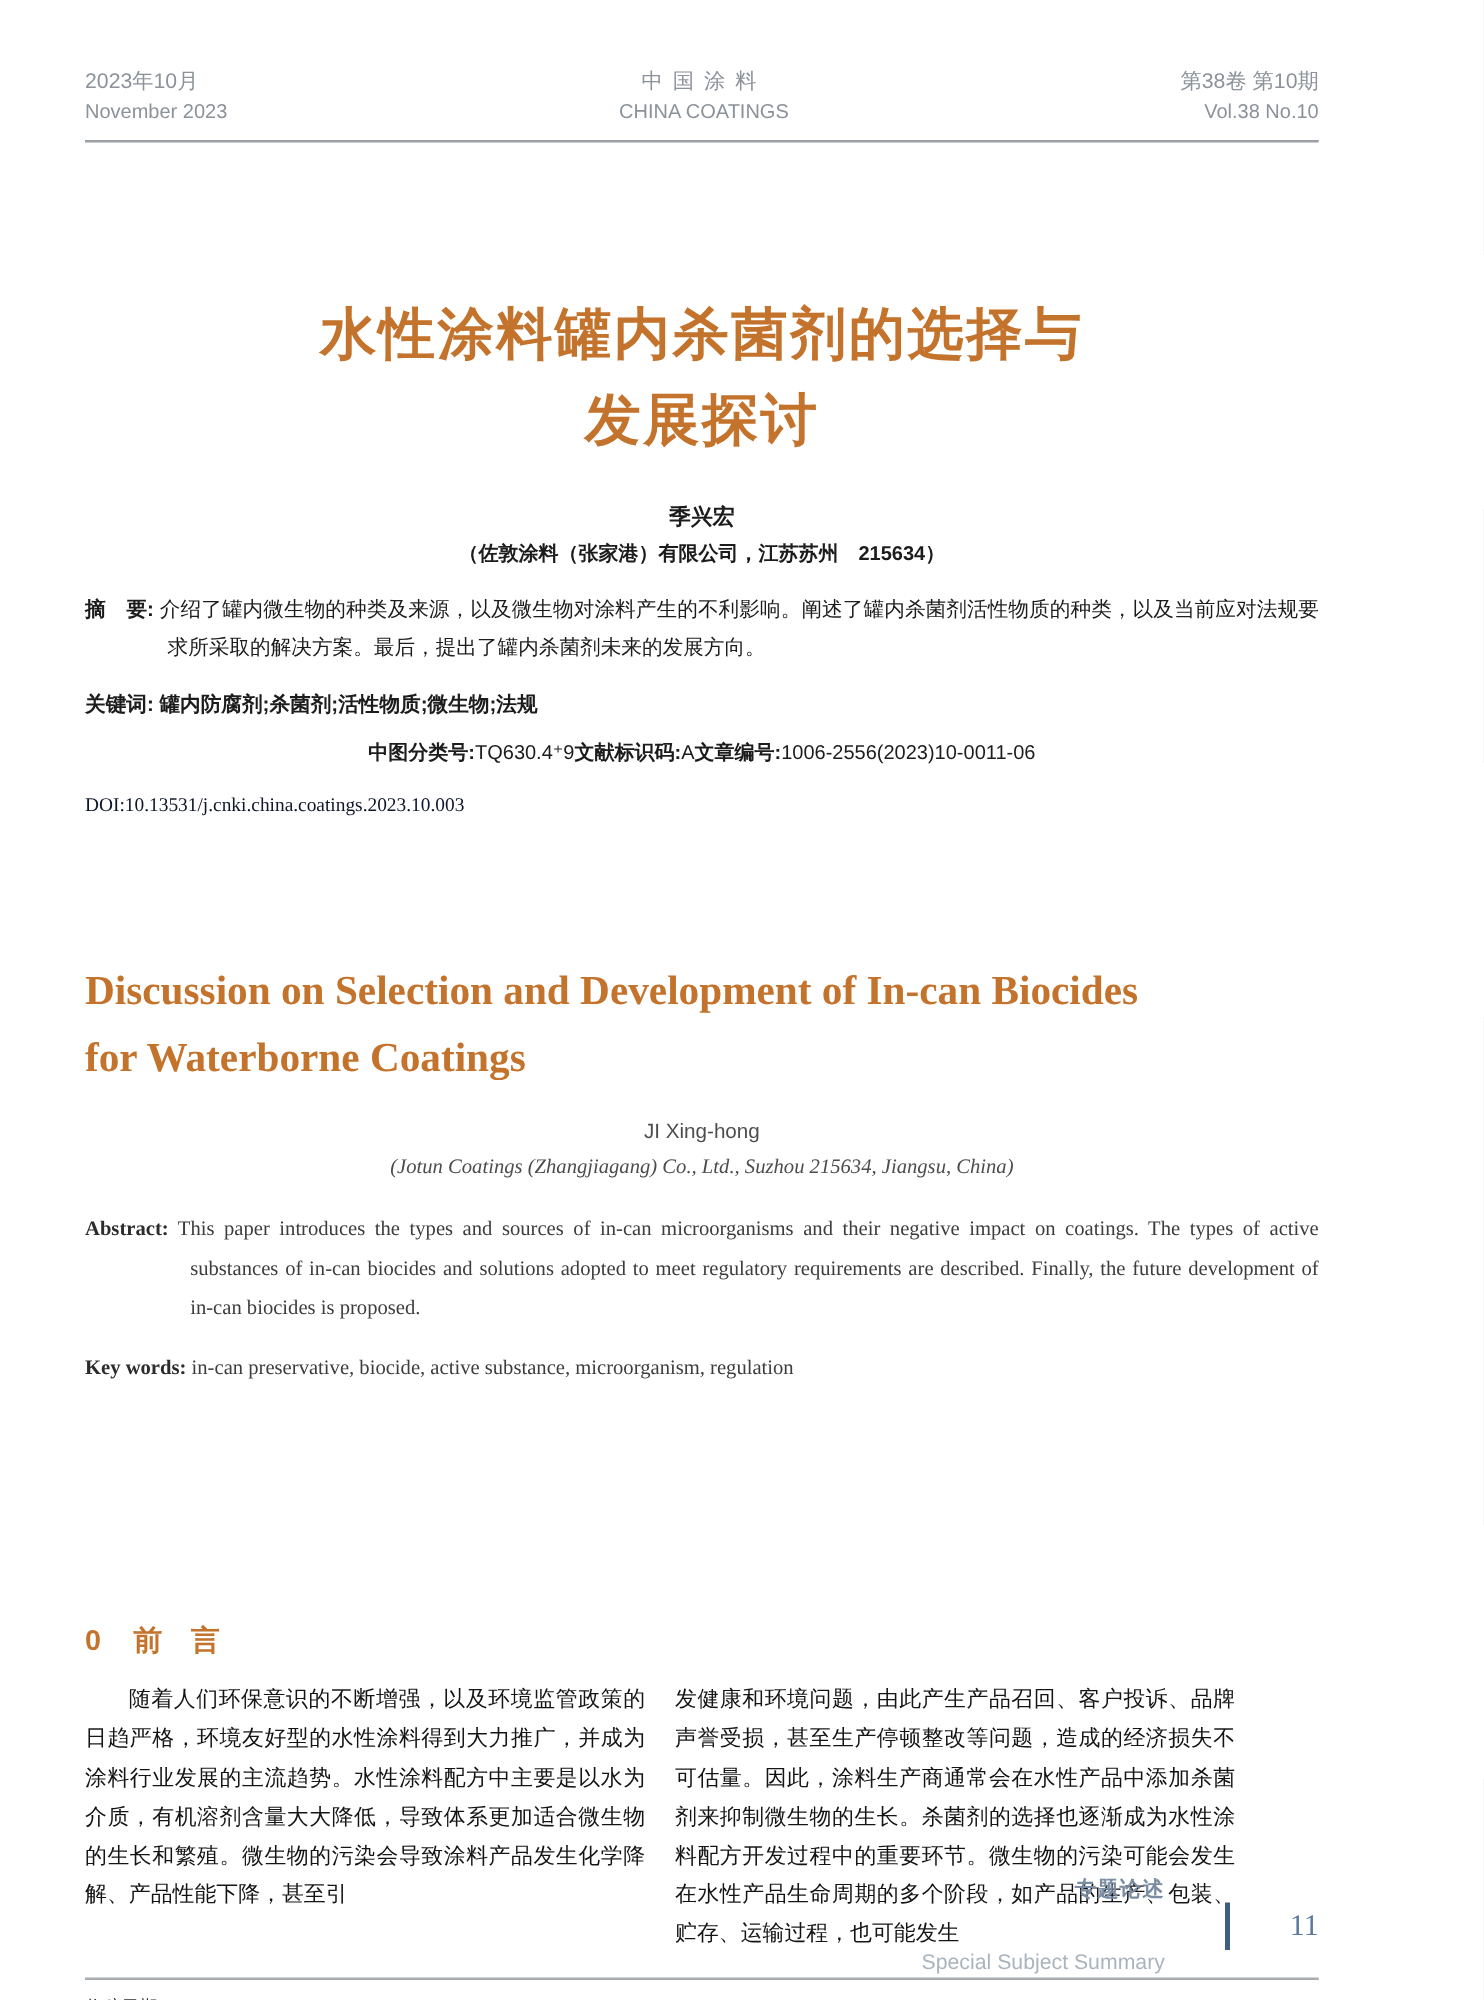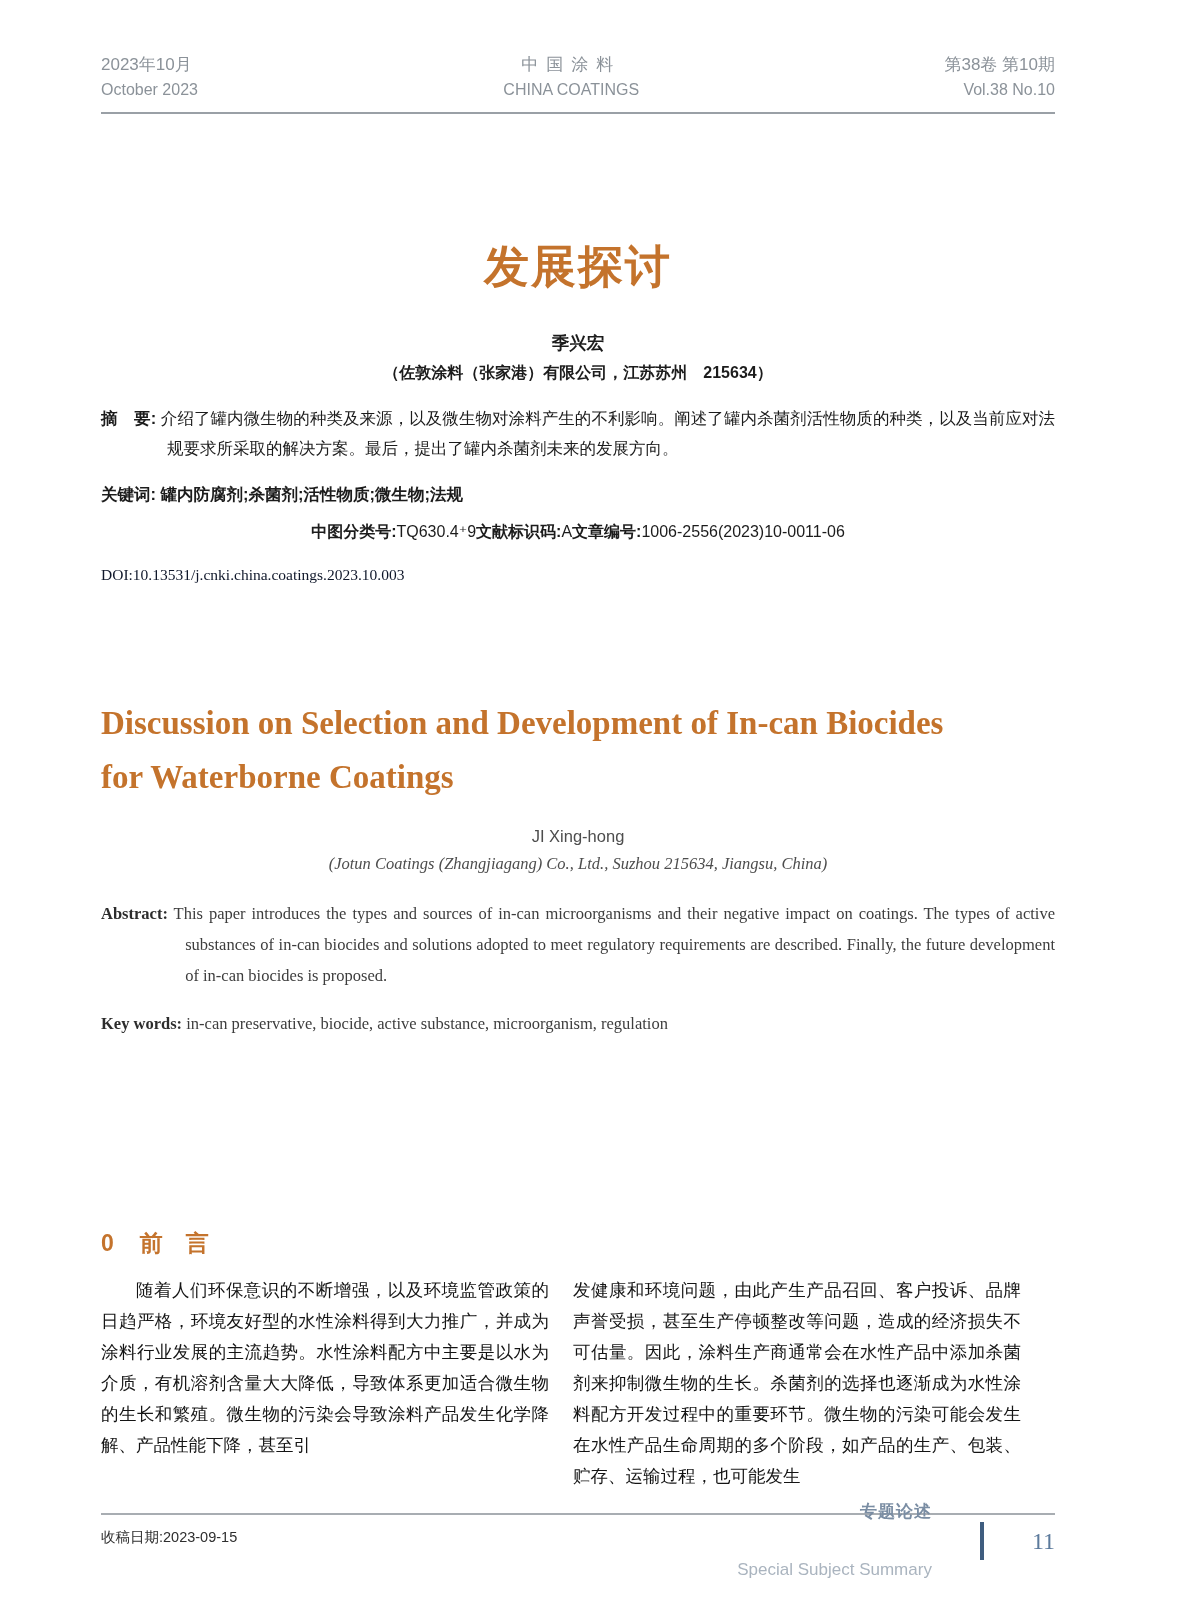--- a/index.html
+++ b/index.html
@@ -1,18 +1,18 @@
 <!DOCTYPE html>
 <html><head>
 <meta charset="utf-8">
 <style>
   html,body{margin:0;padding:0;background:#e9e9e9;}
   .page{
     width:1187px;height:1600px;position:relative;background:#ffffff;
-    margin:0 auto;box-sizing:border-box;padding:52px 132px 0 101px;
+    margin:0 auto;box-sizing:border-box;padding:52px 132px 0 68px;
     font-family:"Liberation Sans","DejaVu Sans",sans-serif;color:#222;
   }
   
   .jheader{display:flex;justify-content:space-between;align-items:flex-end;
     border-bottom:2px solid #9aa0a6;padding-bottom:10px;color:#8b9299;}
   .jheader .cell{line-height:1.5;font-size:17px;}
   .jheader .cell .en{font-size:16px;}
   .jheader .c{text-align:center;}
   .jheader .c .cn{letter-spacing:8px;}
   .jheader .r{text-align:right;}
@@ -65,33 +65,34 @@
   .fm-page{color:#5c7a9c;font-family:"Liberation Serif","DejaVu Serif",serif;font-size:24px;}
 </style>
 </head>
 <body>
 
 <div class="page">
 
   <div class="jheader">
     <div class="cell l">
       <div class="cn">2023年10月</div>
-      <div class="en">October 2023</div>
+      <div class="en">November 2023</div>
     </div>
     <div class="cell c">
       <div class="cn">中国涂料</div>
       <div class="en">CHINA COATINGS</div>
     </div>
     <div class="cell r">
       <div class="cn">第38卷 第10期</div>
       <div class="en">Vol.38  No.10</div>
     </div>
   </div>
 
   <h1 class="title-cn" style="margin-bottom:0;">
+    <span>水性涂料罐内杀菌剂的选择与</span>
     <span>发展探讨</span>
   </h1>
 
   <div class="author-cn">季兴宏</div>
   <div class="affil-cn">（佐敦涂料（张家港）有限公司，江苏苏州　215634）</div>
 
   <p class="abs-cn">
     <b>摘　要:</b>
     <span>介绍了罐内微生物的种类及来源，以及微生物对涂料产生的不利影响。阐述了罐内杀菌剂活性物质的种类，以及当前应对法规要求所采取的解决方案。最后，提出了罐内杀菌剂未来的发展方向。</span>
   </p>

